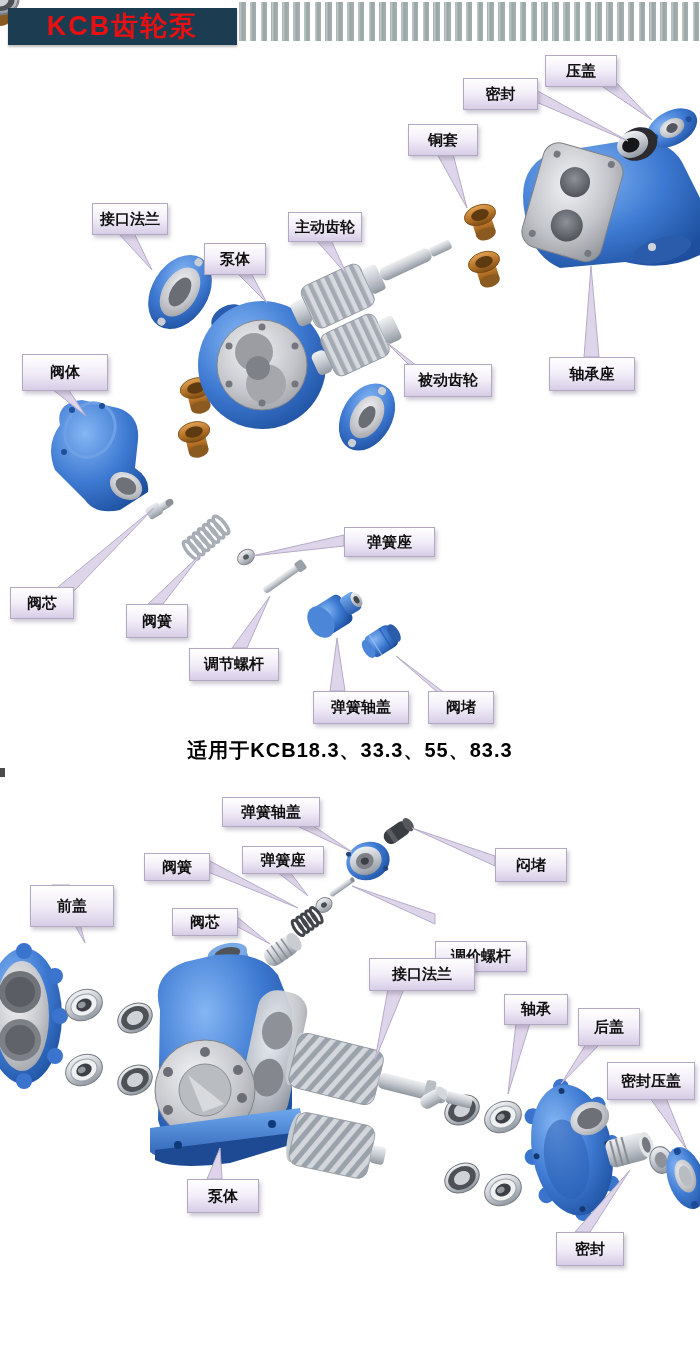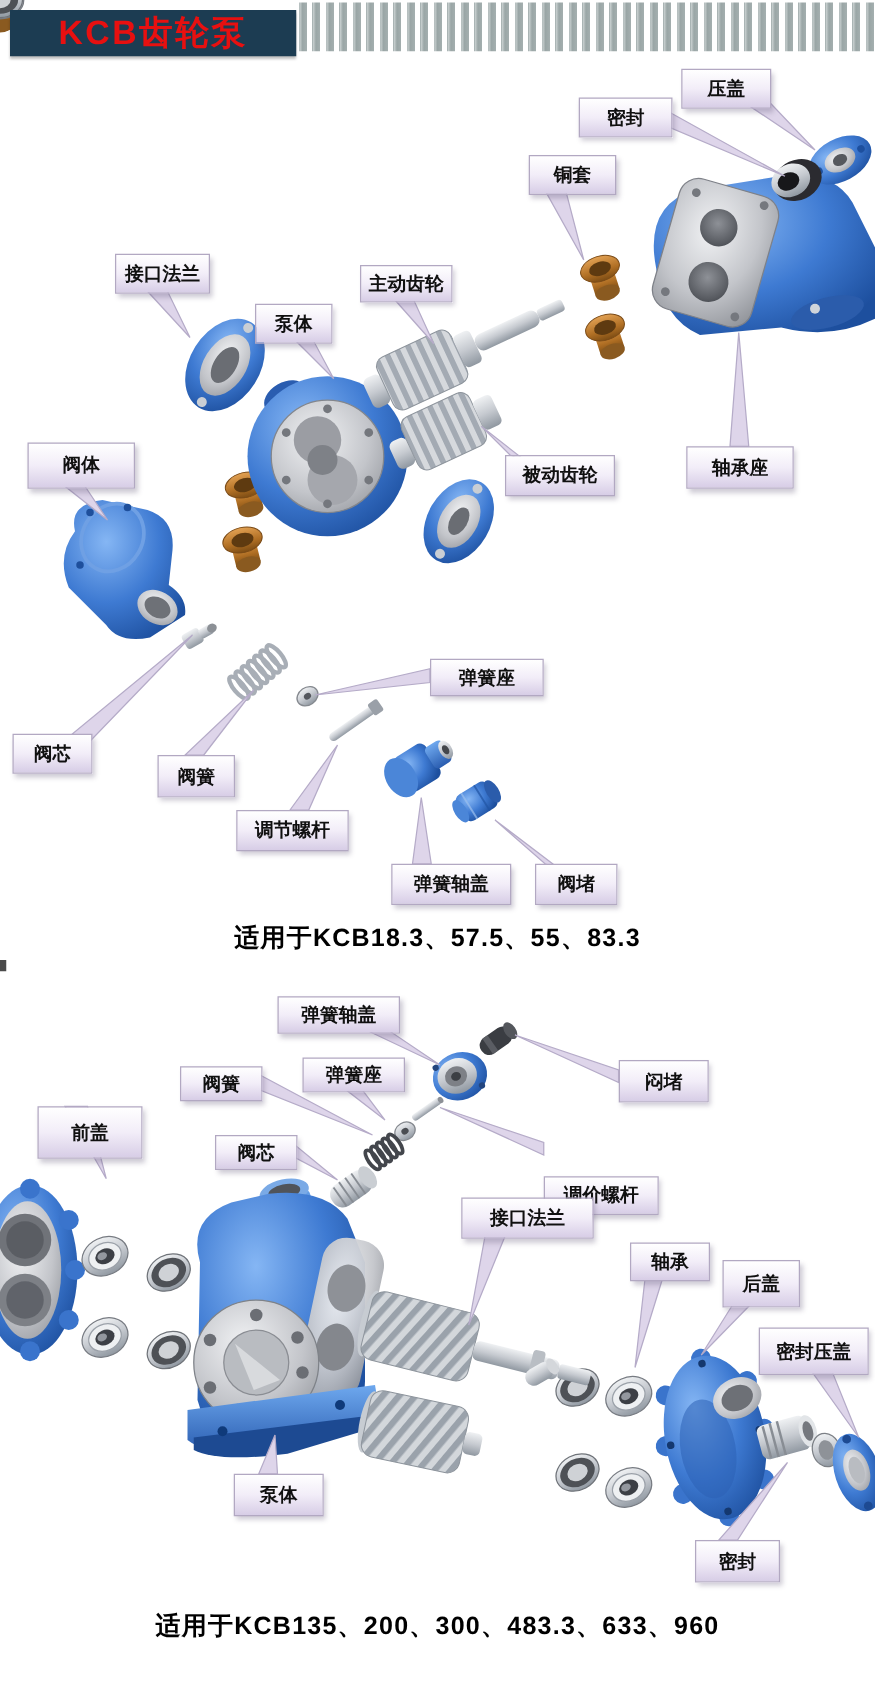--- a/index.html
+++ b/index.html
@@ -417,45 +417,44 @@
       <polygon points="516,1023 530,1023 508,1094"></polygon>
       <polygon points="586,1044 600,1044 561,1084"></polygon>
       <polygon points="650,1098 666,1098 687,1150"></polygon>
       <polygon points="207,1179 222,1179 220,1148"></polygon>
       <polygon points="575,1232 590,1232 630,1170"></polygon>
     </g>
   </svg>
 
   <div class="callout" style="left:545px;top:55px;width:70px;height:30px">压盖</div>
   <div class="callout" style="left:463px;top:78px;width:73px;height:30px">密封</div>
-  <div class="callout" style="left:423px;top:124px;width:68px;height:30px">铜套</div>
+  <div class="callout" style="left:408px;top:124px;width:68px;height:30px">铜套</div>
   <div class="callout" style="left:92px;top:203px;width:74px;height:30px">接口法兰</div>
   <div class="callout" style="left:204px;top:243px;width:60px;height:30px">泵体</div>
   <div class="callout" style="left:288px;top:212px;width:72px;height:28px">主动齿轮</div>
   <div class="callout" style="left:404px;top:364px;width:86px;height:31px">被动齿轮</div>
   <div class="callout" style="left:549px;top:357px;width:84px;height:32px">轴承座</div>
   <div class="callout" style="left:22px;top:354px;width:84px;height:35px">阀体</div>
   <div class="callout" style="left:10px;top:587px;width:62px;height:30px">阀芯</div>
   <div class="callout" style="left:126px;top:604px;width:60px;height:32px">阀簧</div>
   <div class="callout" style="left:189px;top:648px;width:88px;height:31px">调节螺杆</div>
   <div class="callout" style="left:344px;top:527px;width:89px;height:28px">弹簧座</div>
   <div class="callout" style="left:313px;top:691px;width:94px;height:31px">弹簧轴盖</div>
   <div class="callout" style="left:428px;top:691px;width:64px;height:31px">阀堵</div>
 
-  <div class="caption" style="top:737px">适用于KCB18.3、57.5、55、83.3</div>
+  <div class="caption" style="top:737px">适用于KCB18.3、33.3、55、83.3</div>
 
   <div class="callout" style="left:222px;top:797px;width:96px;height:28px">弹簧轴盖</div>
   <div class="callout" style="left:242px;top:846px;width:80px;height:26px">弹簧座</div>
   <div class="callout" style="left:144px;top:853px;width:64px;height:26px">阀簧</div>
   <div class="callout" style="left:172px;top:908px;width:64px;height:26px">阀芯</div>
   <div class="callout" style="left:495px;top:848px;width:70px;height:32px">闷堵</div>
   <div class="callout" style="left:435px;top:941px;width:90px;height:29px">调价螺杆</div>
   <div class="callout" style="left:30px;top:885px;width:82px;height:40px">前盖</div>
   <div class="callout" style="left:369px;top:958px;width:104px;height:31px">接口法兰</div>
   <div class="callout" style="left:504px;top:994px;width:62px;height:29px">轴承</div>
   <div class="callout" style="left:578px;top:1008px;width:60px;height:36px">后盖</div>
   <div class="callout" style="left:607px;top:1062px;width:86px;height:36px">密封压盖</div>
   <div class="callout" style="left:187px;top:1179px;width:70px;height:32px">泵体</div>
   <div class="callout" style="left:556px;top:1232px;width:66px;height:32px">密封</div>
 
-  <div class="caption" style="top:1287px">适用于KCB135、200、300、483.3、633、960</div>
 
 </div>
 
 </body></html>

